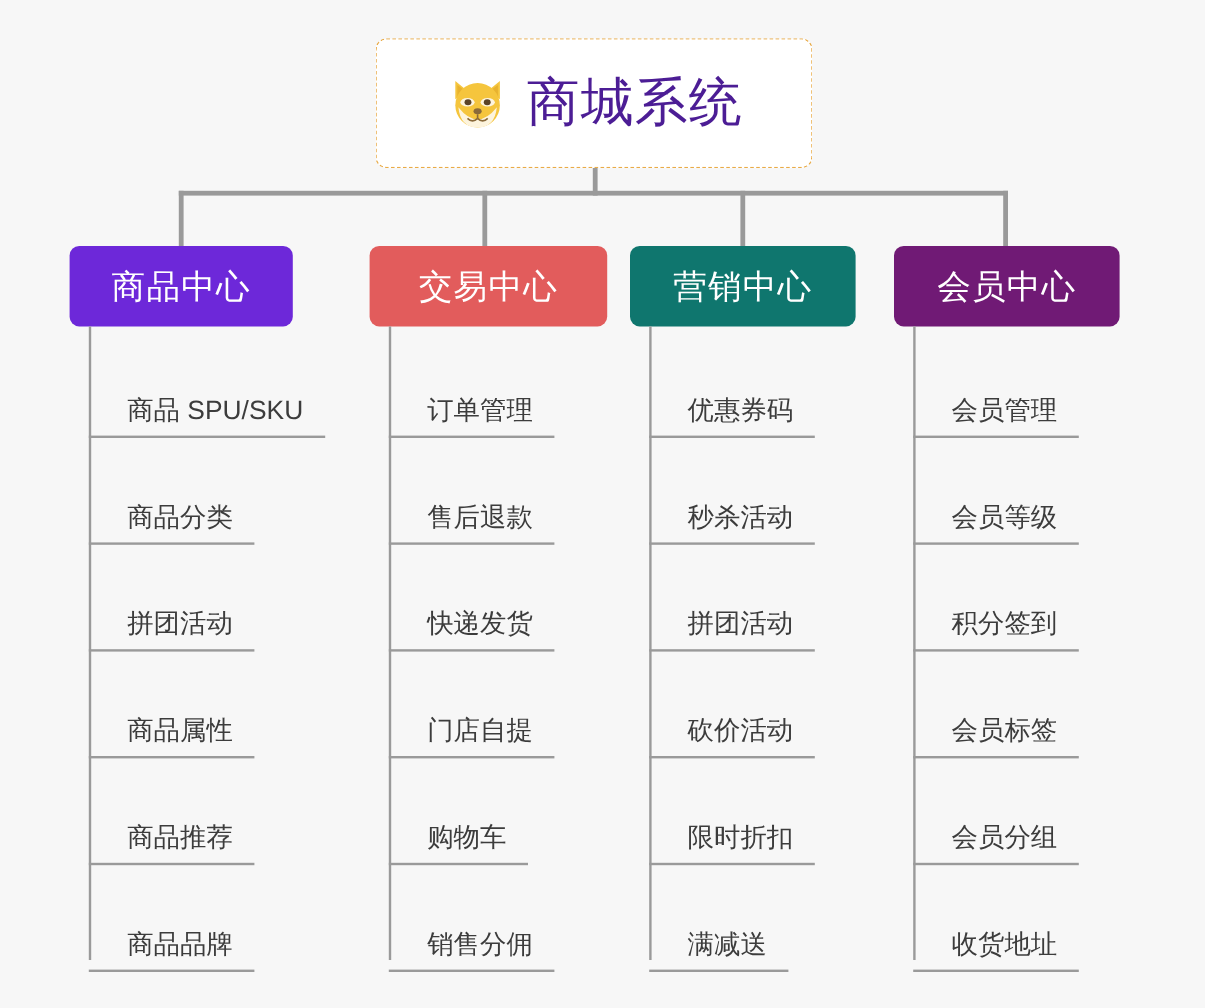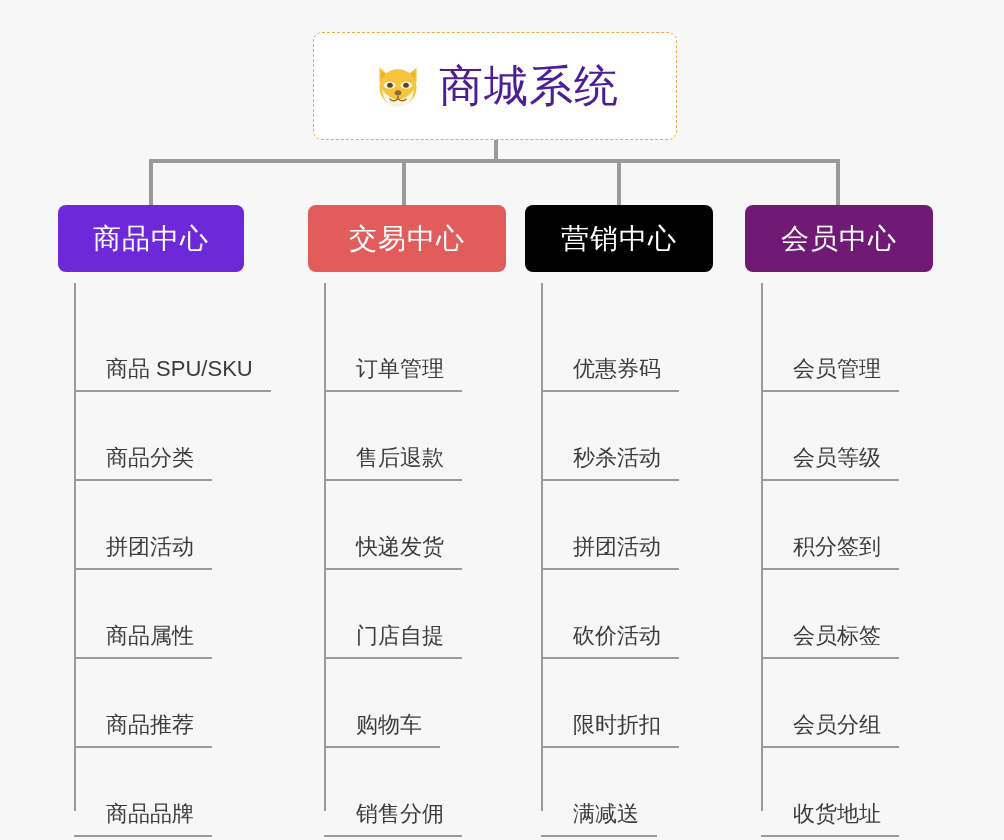--- a/index.html
+++ b/index.html
@@ -97,28 +97,28 @@
     justify-content: center;
     padding: 0 22px;
     color: #ffffff;
     font-size: 28px;
     line-height: 1;
     white-space: nowrap;
     letter-spacing: 1px;
   }
   .branch-1 .branch-header { width: 186px; background: #6d28d9; }
   .branch-2 .branch-header { width: 198px; background: #e25c5c; }
-  .branch-3 .branch-header { width: 188px; background: #000000; }
+  .branch-3 .branch-header { width: 188px; background: #0f766e; }
   .branch-4 .branch-header { width: 188px; background: #701a75; }
 
   
   .leaf-list {
     position: relative;
-    margin-top: 11px;
-    padding-top: 20px;
+    margin-top: 0;
+    padding-top: 4px;
     padding-left: 16px;
   }
   .leaf-spine {
     position: absolute;
     left: 16px;
     top: 0;
     width: 2px;
     height: 528px;
     background: #9a9a9a;
   }

